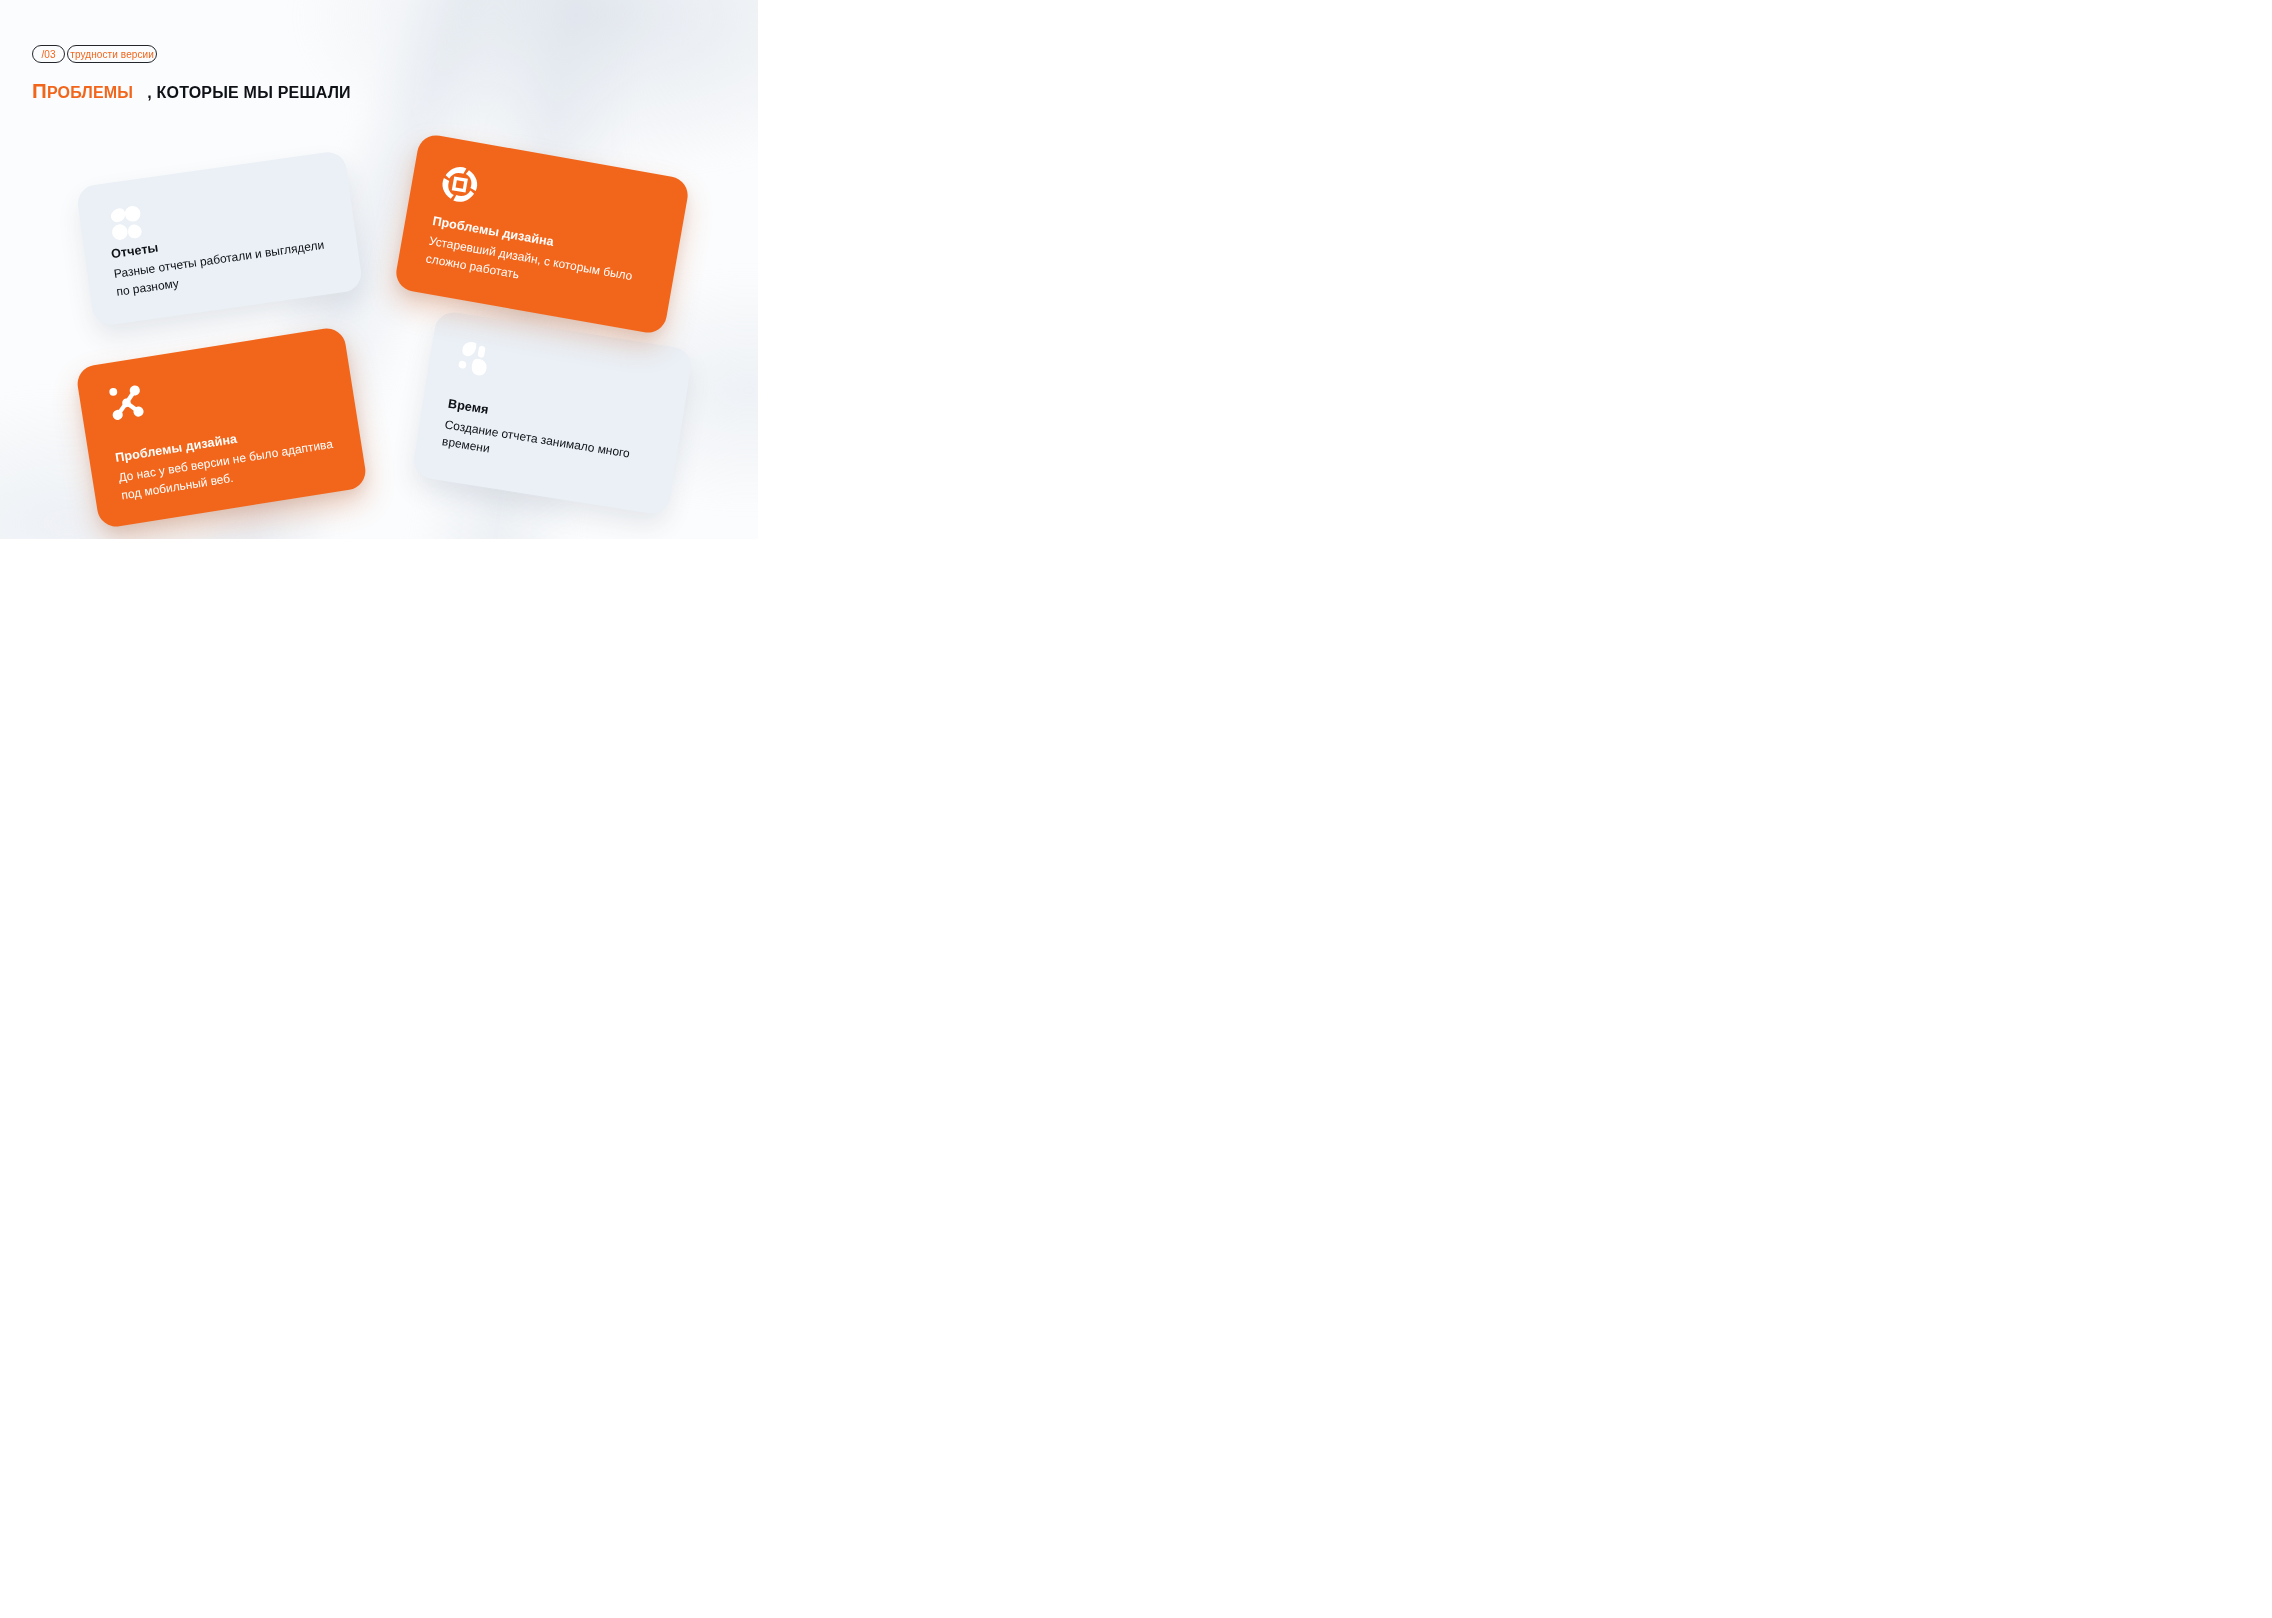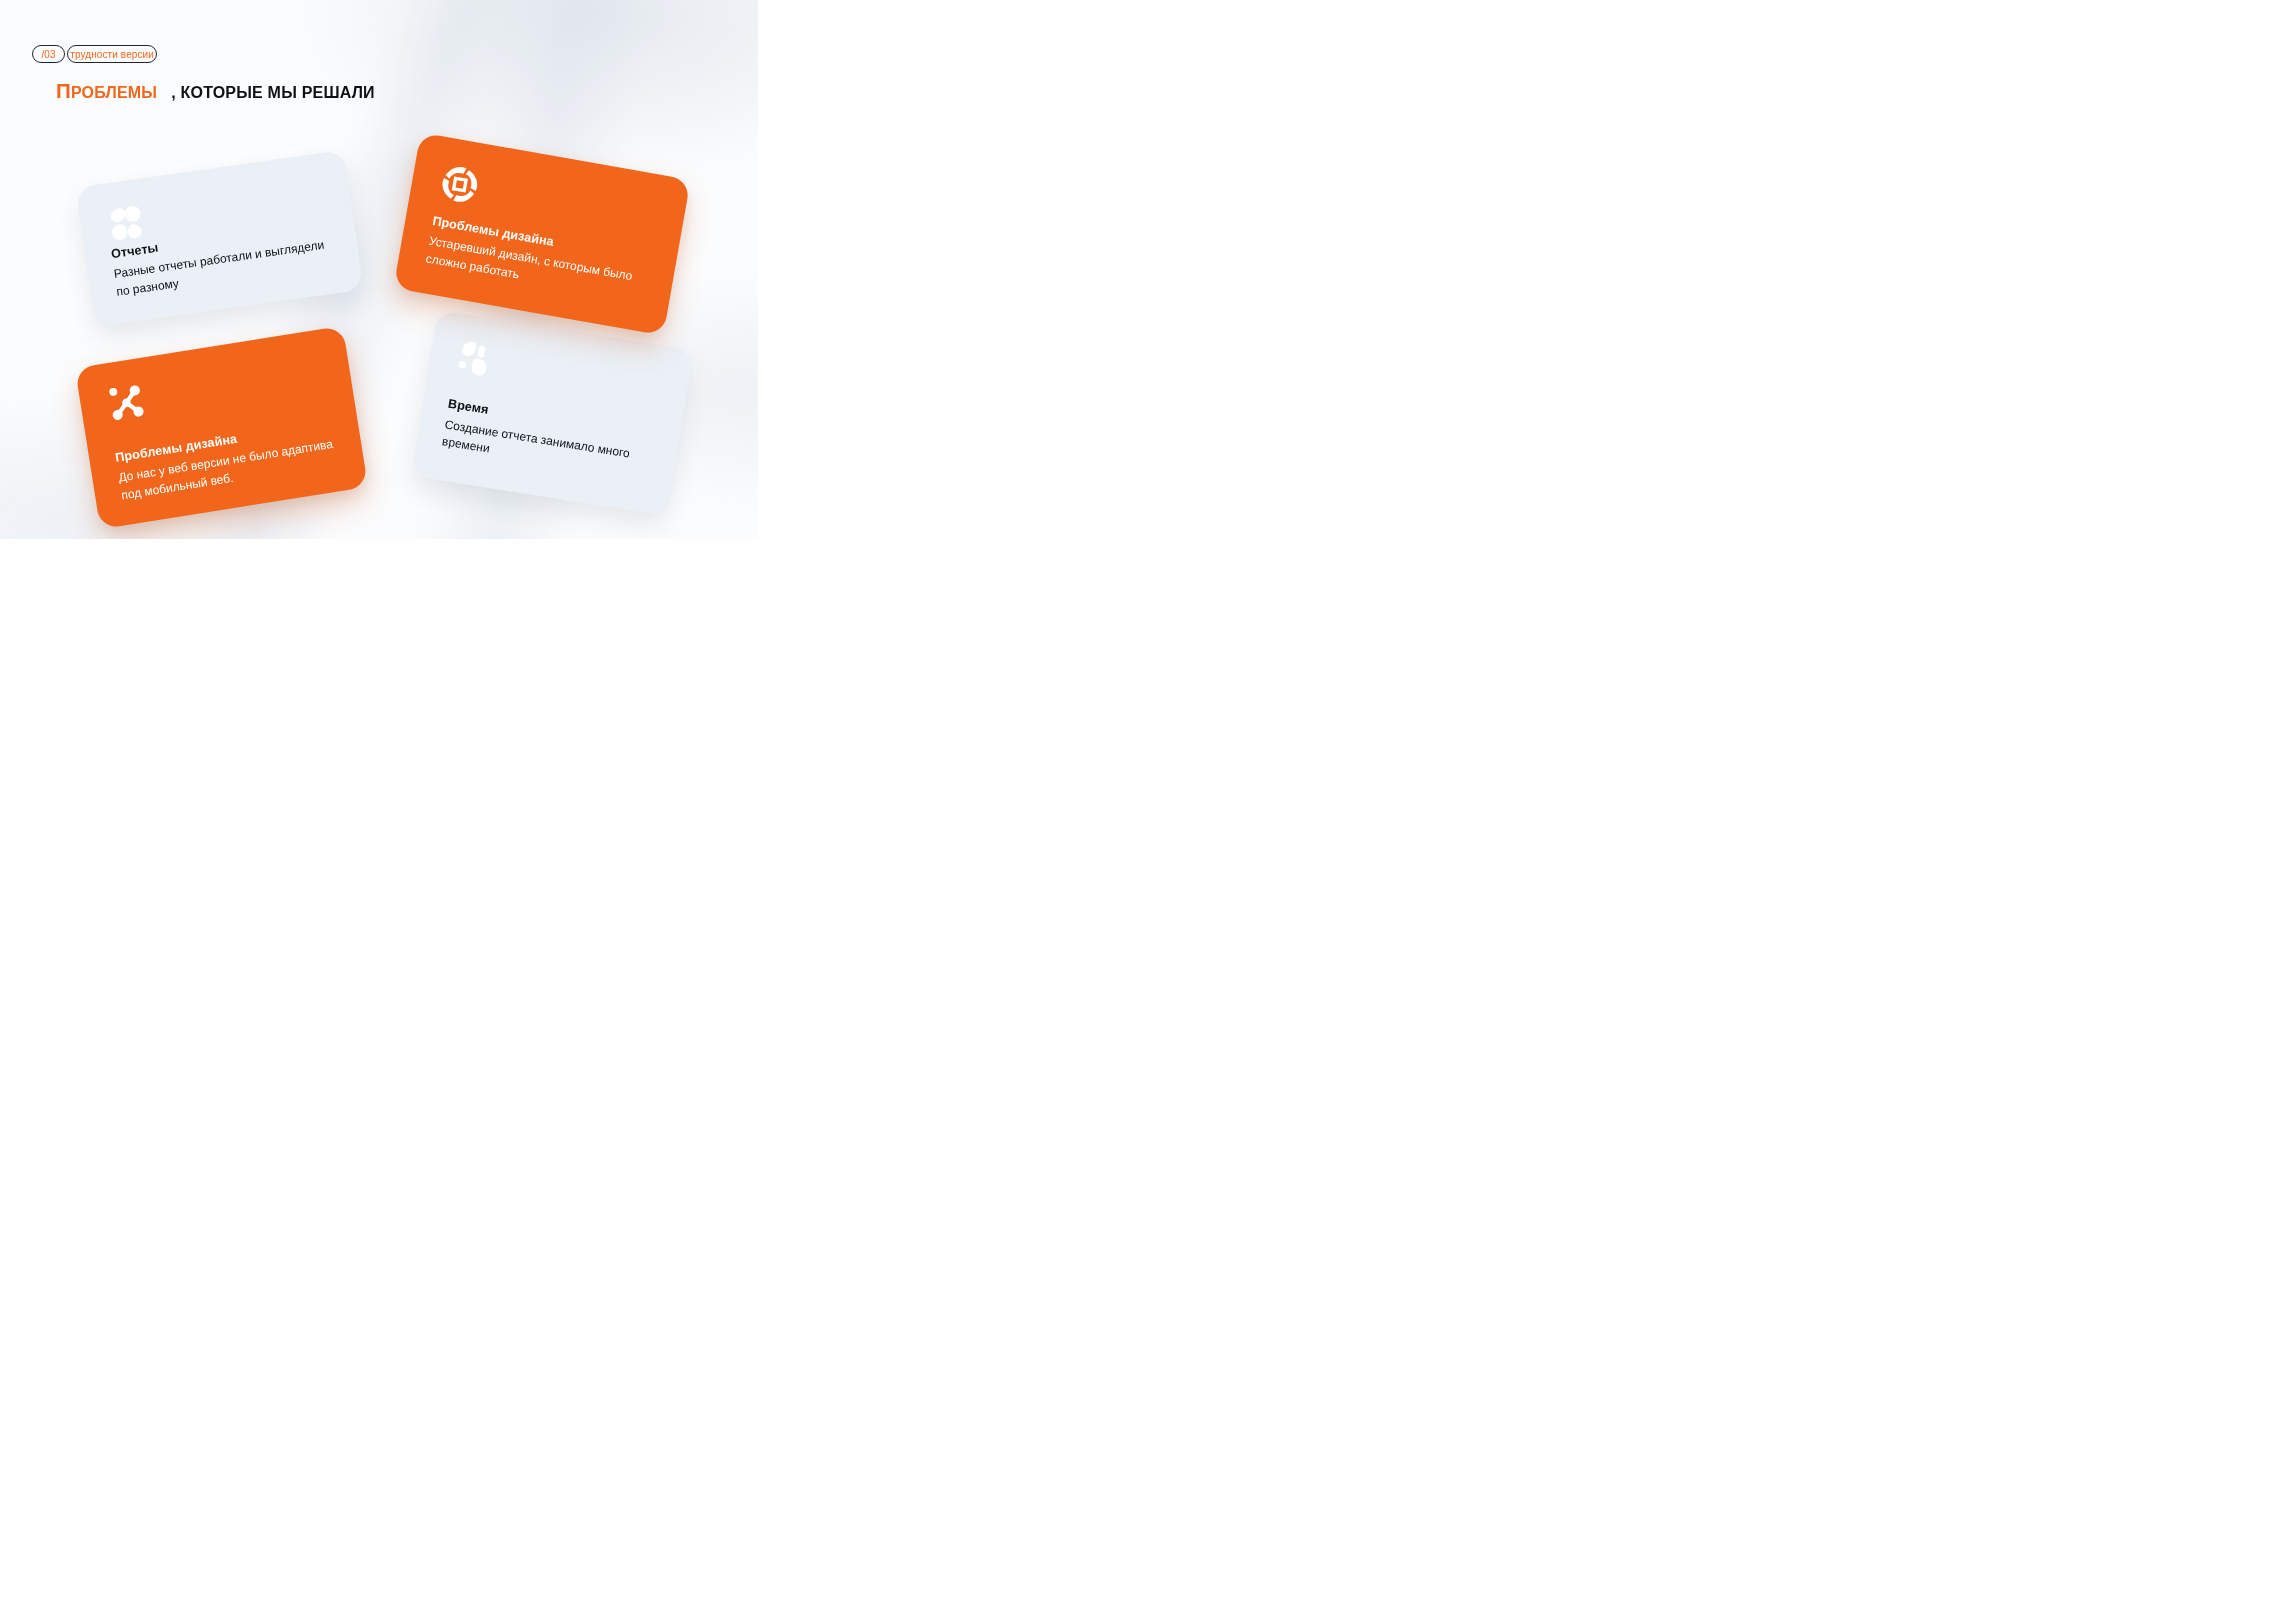--- a/index.html
+++ b/index.html
@@ -28,21 +28,21 @@
     height:18px; border:0.8px solid #23272c; border-radius:9px;
     display:flex; align-items:center; justify-content:center;
     color:#f2661c; font-size:10px; letter-spacing:0.1px; background:transparent;
   }
   .pill-num  { width:33px; }
   .pill-name { width:90px; }
 
   .headline { position:absolute; left:32px; top:79px; white-space:nowrap; }
   .headline .accent {
     display:inline-block; color:#f2661c; font-weight:700;
-    font-size:16px; letter-spacing:0.2px; text-transform:uppercase;margin-left:24px;
+    font-size:16px; letter-spacing:0.2px; text-transform:uppercase;
   }
   .headline .accent::first-letter { font-size:20.5px; }
   .headline .rest {
     display:inline-block; color:#0e1116; font-weight:700;
     font-size:16px; letter-spacing:0.2px; text-transform:uppercase;padding-left:14px;
   }
 
   .card {
     position:absolute; border-radius:19px; display:flex; flex-direction:column;
   }

